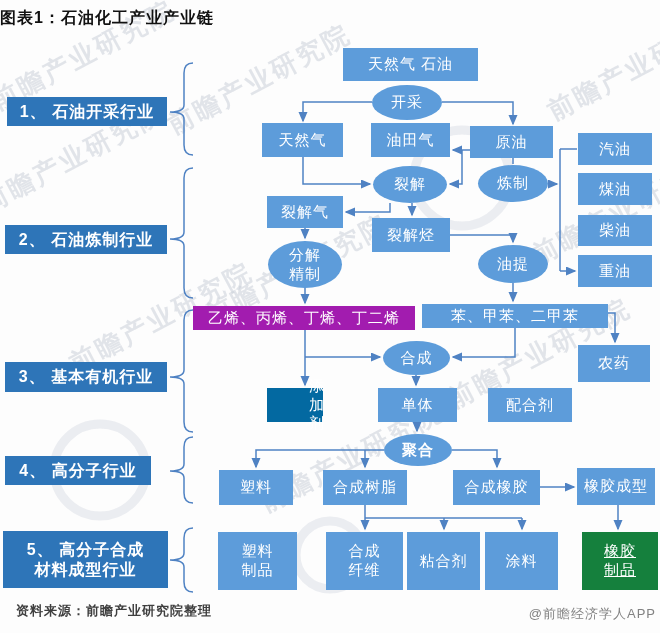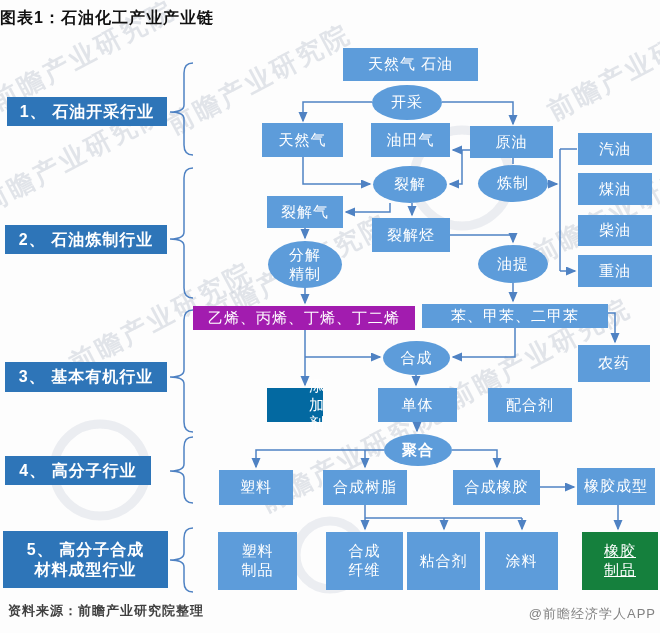--- a/index.html
+++ b/index.html
@@ -10,21 +10,21 @@
       color:rgba(203,208,216,0.55);transform:rotate(-28deg);white-space:nowrap;}
   #wires{position:absolute;left:0;top:0;z-index:1;}
   .node{position:absolute;display:flex;align-items:center;justify-content:center;
         color:#fff;text-align:center;white-space:pre-line;box-sizing:border-box;
         z-index:2;font-size:15px;line-height:1.25;letter-spacing:1px;}
   .node.rect{}
   .node.ellipse{border-radius:50%;}
   .node.label{font-weight:bold;font-size:16px;letter-spacing:1px;}
   .title{position:absolute;left:0;top:8px;width:100%;z-index:3;
          font-size:16px;font-weight:bold;color:#111;letter-spacing:1px;}
-  .src{position:absolute;left:8px;top:602px;z-index:3;font-size:13px;font-weight:bold;
+  .src{position:absolute;left:16px;top:602px;z-index:3;font-size:13px;font-weight:bold;
        color:#3f3f3f;letter-spacing:1px;}
   .brand{position:absolute;right:4px;top:605px;z-index:3;font-size:13px;color:#828282;
          letter-spacing:1px;}
 </style>
 </head>
 <body>
 
 <div id="page">
   <div class="wm-layer">
       <span class="wm" style="left: -18px; top: 38px;">前瞻产业研究院</span>

